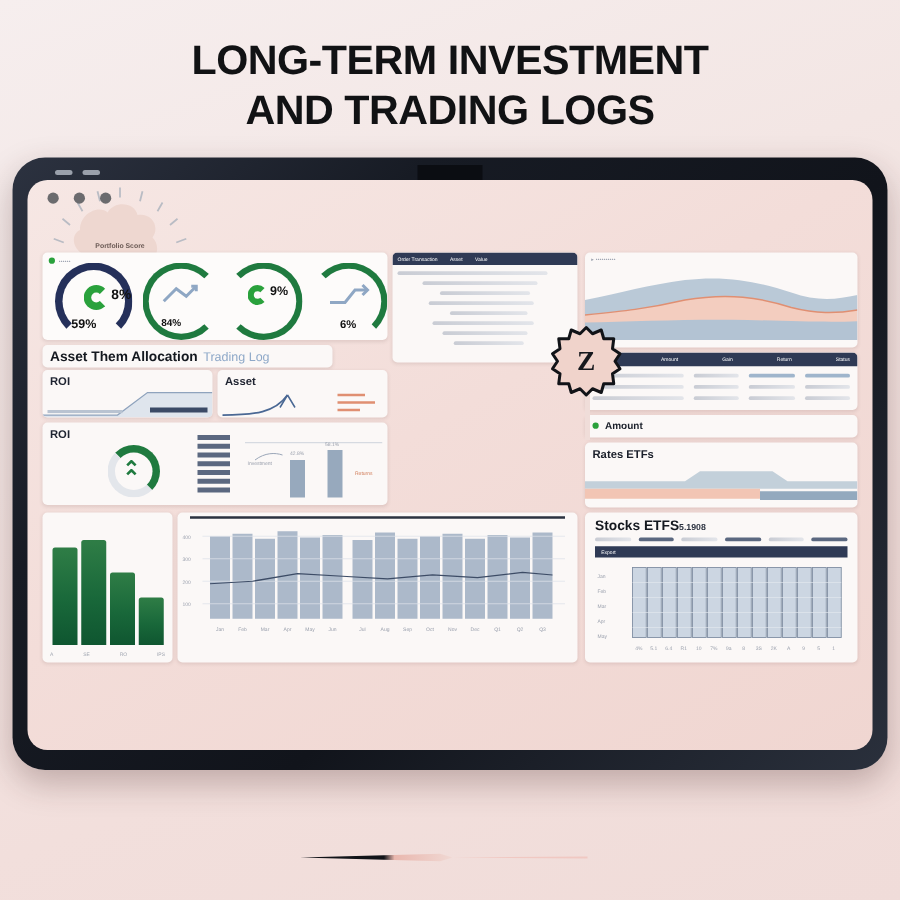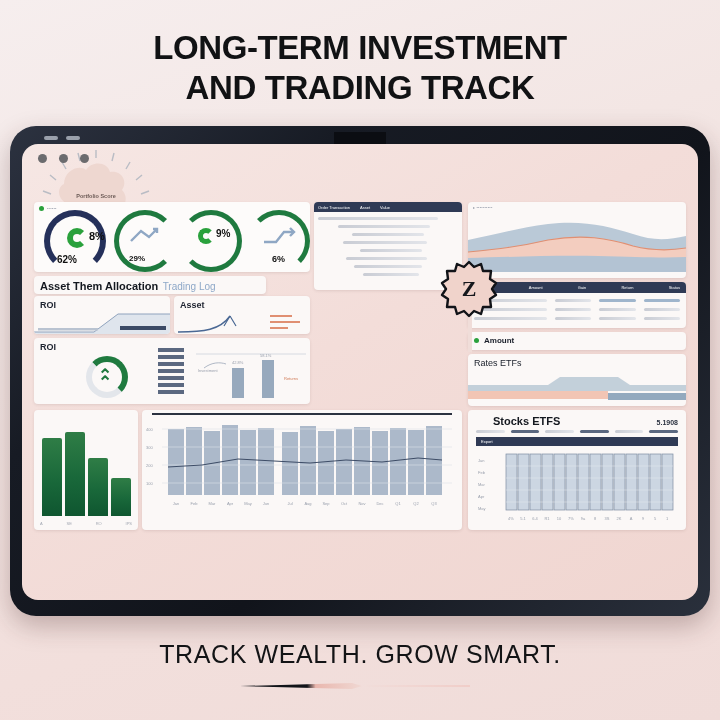--- a/index.html
+++ b/index.html
@@ -156,21 +156,21 @@
 
   .minilbl { font-size:4px; color:#a2a7b2; }
 </style>
 </head>
 <body>
 
 <div id="stage">
 
   <div class="headline">
     <span>LONG-TERM INVESTMENT</span>
-    <span class="l2">AND TRADING TRACK</span>
+    <span class="l2">AND TRADING LOGS</span>
   </div>
 
   <div class="tablet">
     <div class="tablet-speaker"></div>
     <div class="tablet-speaker b"></div>
     <div class="notch"></div>
 
     <div class="screen">
 
       <div class="win-dots">
@@ -180,30 +180,30 @@
       </div>
 
 
       <div class="panel" id="donuts">
         <div style="position:absolute;left:5px;top:4px;width:5px;height:5px;border-radius:50%;background:#2aa13c"></div>
         <div class="tiny" style="position:absolute;left:13px;top:4px">••••••</div>
 
         <div class="donut" style="left:10px;top:8px;width:62px;height:62px;border:6px solid #25305a;border-bottom-color:transparent;"></div>
         <div class="donut" style="left:33px;top:26px;width:20px;height:20px;border:6px solid #2aa13c;border-right-color:transparent;"></div>
         <div style="position:absolute;left:55px;top:28px;font-size:11px;font-weight:700;color:#111">8%</div>
-        <div style="position:absolute;left:23px;top:52px;font-size:10px;font-weight:700;color:#111">62%</div>
+        <div style="position:absolute;left:23px;top:52px;font-size:10px;font-weight:700;color:#111">59%</div>
 
         <div class="donut" style="left:80px;top:8px;width:62px;height:62px;border:5px solid #1f7a3f;border-right-color:transparent;"></div>
         <div style="position:absolute;left:95px;top:25px;width:30px;height:18px;">
           <svg width="30" height="18" viewBox="0 0 30 18">
               <path d="M2 14 L12 4 L20 10 L28 2" stroke="#8fa7c4" stroke-width="2.4" fill="none"></path>
               <path d="M24 2 L28 2 L28 6" stroke="#8fa7c4" stroke-width="2.4" fill="none"></path>
             </svg>
         </div>
-        <div style="position:absolute;left:95px;top:52px;font-size:8px;font-weight:700;color:#111">29%</div>
+        <div style="position:absolute;left:95px;top:52px;font-size:8px;font-weight:700;color:#111">84%</div>
 
         <div class="donut" style="left:146px;top:8px;width:62px;height:62px;border:5px solid #1f7a3f;border-left-color:transparent;"></div>
         <div class="donut" style="left:164px;top:26px;width:16px;height:16px;border:5px solid #2aa13c;border-right-color:transparent;"></div>
         <div style="position:absolute;left:182px;top:26px;font-size:10px;font-weight:700;color:#111">9%</div>
 
         <div class="donut" style="left:214px;top:8px;width:62px;height:62px;border:5px solid #1f7a3f;border-left-color:transparent;border-bottom-color:transparent;"></div>
         <div style="position:absolute;left:228px;top:24px;width:34px;height:20px">
           <svg width="34" height="20" viewBox="0 0 34 20">
               <path d="M2 16 L14 16 L22 6 L32 6" stroke="#8fa7c4" stroke-width="2.4" fill="none"></path>
               <path d="M28 2 L32 6 L28 10" stroke="#8fa7c4" stroke-width="2.4" fill="none"></path>
@@ -271,21 +271,21 @@
       </div>
 
       <div class="panel" id="stocks">
         <div style="display:flex;align-items:center;gap:5px;padding:4px 6px">
           <span style="width:5px;height:5px;border-radius:50%;background:#2aa13c;display:block"></span>
           <span style="font-size:8px;font-weight:700;color:#1a1f2a">Amount</span>
         </div>
       </div>
 
       <div class="panel" id="rates">
-        <div style="font-size:9px;font-weight:400;color:#1a1f2a;padding:4px 0 0 6px">Rates ETFs</div>
+        <div style="font-size:9px;font-weight:700;color:#1a1f2a;padding:4px 0 0 6px">Rates ETFs</div>
         <svg width="218" height="34" viewBox="0 0 218 34" style="display:block;margin-top:3px">
           <path d="M0,14 L80,14 L92,6 L150,6 L162,14 L218,14 L218,20 L0,20 Z" fill="#c3d0da"></path>
           <rect x="0" y="20" width="140" height="8" fill="#f2c5b4"></rect>
           <rect x="140" y="22" width="78" height="7" fill="#93a9be"></rect>
         </svg>
       </div>
 
       <div class="panel" id="allocTitle">
         <span class="t">Asset Them Allocation</span>
         <span class="t2">Trading Log</span>
@@ -431,21 +431,21 @@
               <text x="220" y="90">Nov</text>
               <text x="238" y="90">Dec</text>
             <text x="256" y="90">Q1</text>
               <text x="274" y="90">Q2</text>
               <text x="292" y="90">Q3</text>
           </g>
         </svg>
       </div>
 
       <div class="panel" id="etfs">
-        <div style="display:flex;justify-content:space-between;align-items:baseline;padding:5px 8px 0 25px">
+        <div style="display:flex;align-items:baseline;padding:5px 8px 0 8px">
           <span style="font-size:11px;font-weight:700;color:#14181f">Stocks ETFS</span>
           <span style="font-size:7px;font-weight:700;color:#2b3240">5.1908</span>
         </div>
         <div style="display:flex;gap:6px;padding:3px 8px 0 8px">
           <div class="blurline" style="flex:1"></div>
             <div class="blurline" style="flex:1;background:#5b6880"></div>
           <div class="blurline" style="flex:1"></div>
             <div class="blurline" style="flex:1;background:#5b6880"></div>
           <div class="blurline" style="flex:1"></div>
             <div class="blurline" style="flex:1;background:#5b6880"></div>
@@ -498,21 +498,20 @@
               <text x="167" y="72">9</text>
             <text x="179" y="72">5</text>
               <text x="191" y="72">1</text>
           </g>
         </svg>
       </div>
 
     </div>
   </div>
 
-  <div class="tagline">TRACK WEALTH.  GROW SMART.</div>
   <div class="arrow-wrap">
     <svg width="720" height="16" viewBox="0 0 720 16">
       <defs>
         <linearGradient id="ag" x1="0" x2="1">
           <stop offset="0%" stop-color="#111318"></stop>
             <stop offset="55%" stop-color="#111318"></stop>
           <stop offset="62%" stop-color="#e9b7ae"></stop>
             <stop offset="100%" stop-color="#f0d8d3"></stop>
         </linearGradient>
       </defs>

